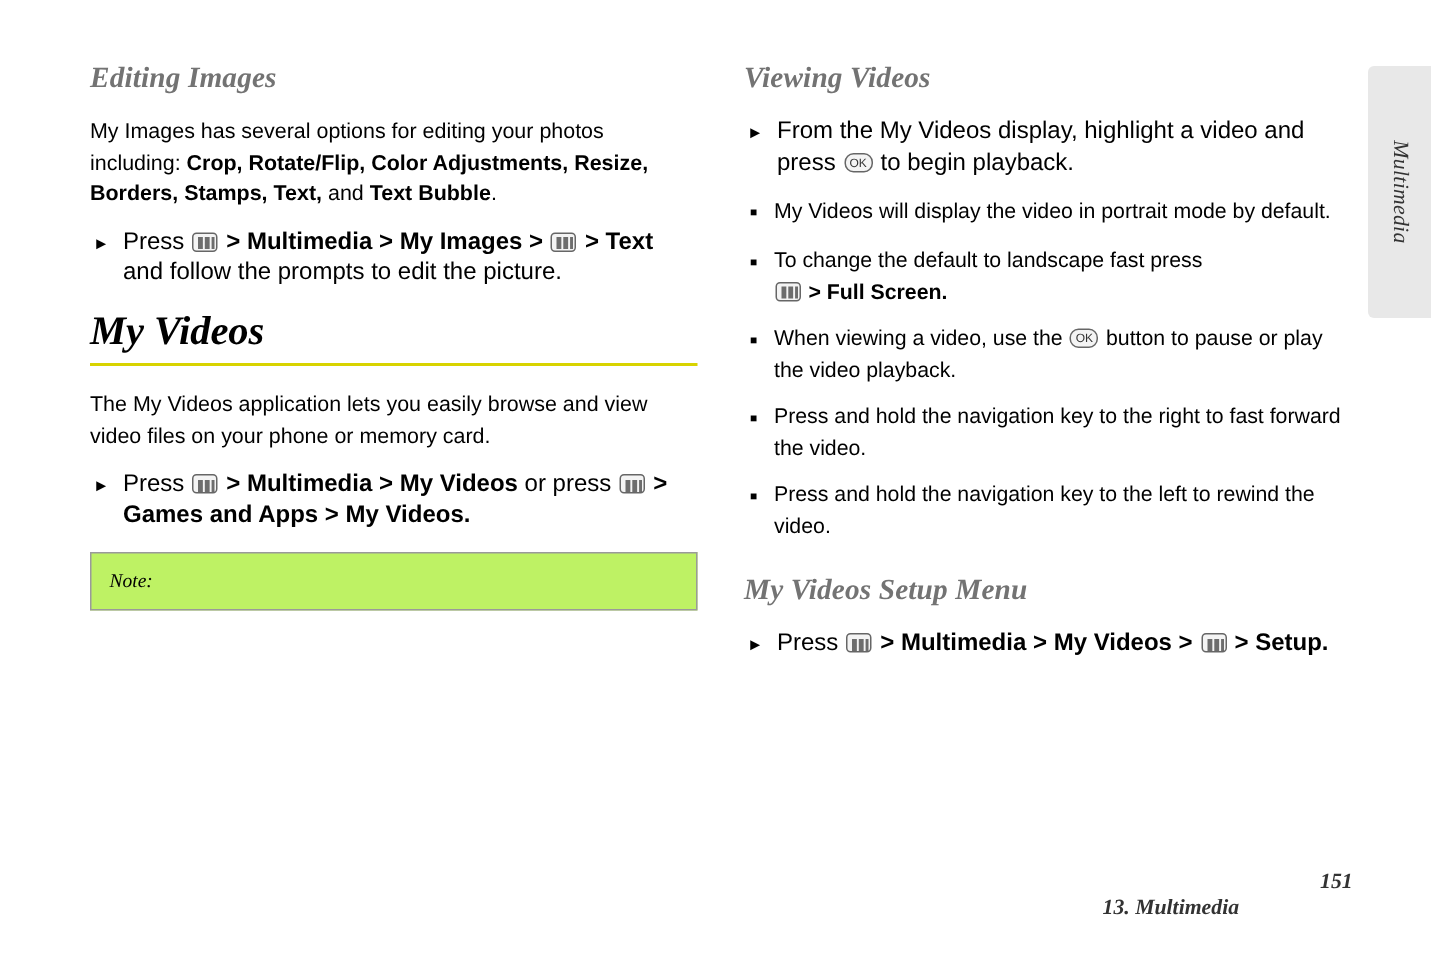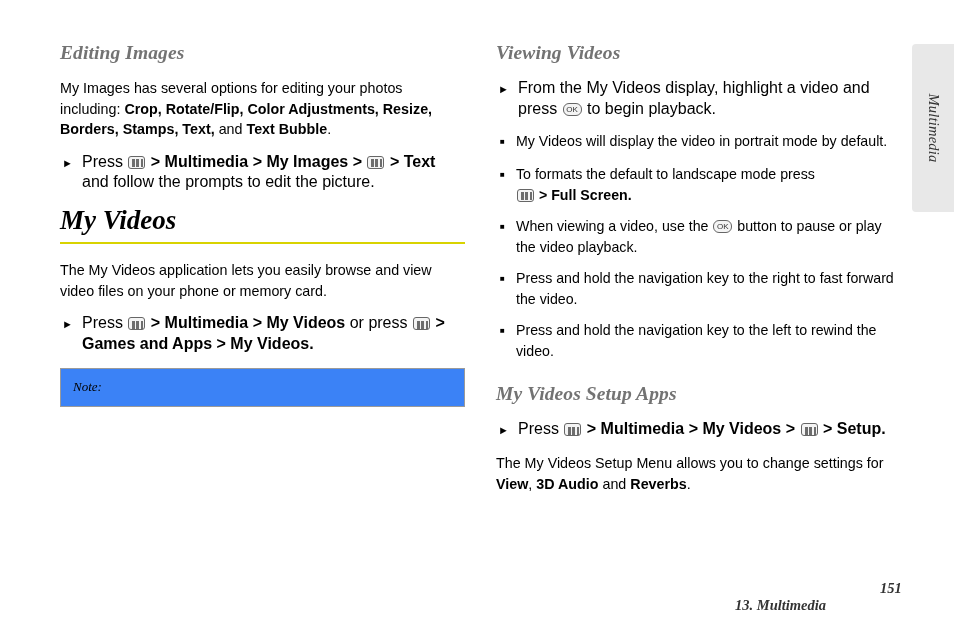--- a/index.html
+++ b/index.html
@@ -164,21 +164,21 @@
     text-align: center;
     font-size: 8px;
     font-family: "Liberation Sans", sans-serif;
     color: #333;
     line-height: 13px;
   }
 
   
   .note {
     border: 1px solid #9a9a9a;
-    background: #3b82f6;
+    background: #bef264;
     padding: 9px 12px 11px 12px;
     margin-top: 14px;
     display: flex;
     box-sizing: border-box;
   }
   .note .lbl {
     font-family: "Liberation Serif", serif;
     font-style: italic;
     font-size: 13px;
     width: 46px;
@@ -286,21 +286,21 @@
       </div>
     </div>
 
     <div class="sub-row">
       <div class="marker">■</div>
       <div class="btext">My Videos will display the video in portrait mode by default.</div>
     </div>
 
     <div class="sub-row">
       <div class="marker">■</div>
-      <div class="btext"><span>To formats the default to landscape mode press</span><br>
+      <div class="btext"><span>To change the default to landscape fast press</span><br>
         <span class="key menu"></span>
         <span class="b">&gt;</span>
         <span class="b">Full Screen.</span>
       </div>
     </div>
 
     <div class="sub-row">
       <div class="marker">■</div>
       <div class="btext"><span>When viewing a video, use the</span>
         <span class="key ok"></span>
@@ -311,38 +311,37 @@
     <div class="sub-row">
       <div class="marker">■</div>
       <div class="btext">Press and hold the navigation key to the right to fast forward the video.</div>
     </div>
 
     <div class="sub-row">
       <div class="marker">■</div>
       <div class="btext">Press and hold the navigation key to the left to rewind the video.</div>
     </div>
 
-    <h2 class="sec" style="margin-top:22px;">My Videos Setup Apps</h2>
+    <h2 class="sec" style="margin-top:22px;">My Videos Setup Menu</h2>
 
     <div class="bullet-row">
       <div class="marker">►</div>
       <div class="btext"><span>Press</span>
         <span class="key menu"></span>
         <span class="b">&gt;</span>
         <span class="b">Multimedia</span>
         <span class="b">&gt;</span>
         <span class="b">My Videos</span>
         <span class="b">&gt;</span>
         <span class="key menu"></span>
         <span class="b">&gt;</span>
         <span class="b">Setup.</span>
       </div>
     </div>
 
-    <p class="body"><span>The My Videos Setup Menu allows you to change settings for </span><span class="b">View</span><span>, </span><span class="b">3D Audio</span><span> and </span><span class="b">Reverbs</span><span>.</span></p>
 
   </div>
 
   <div class="footer">
     <span class="chap">13. Multimedia</span>
     <span class="pg">151</span>
   </div>
 
 </div>
 

